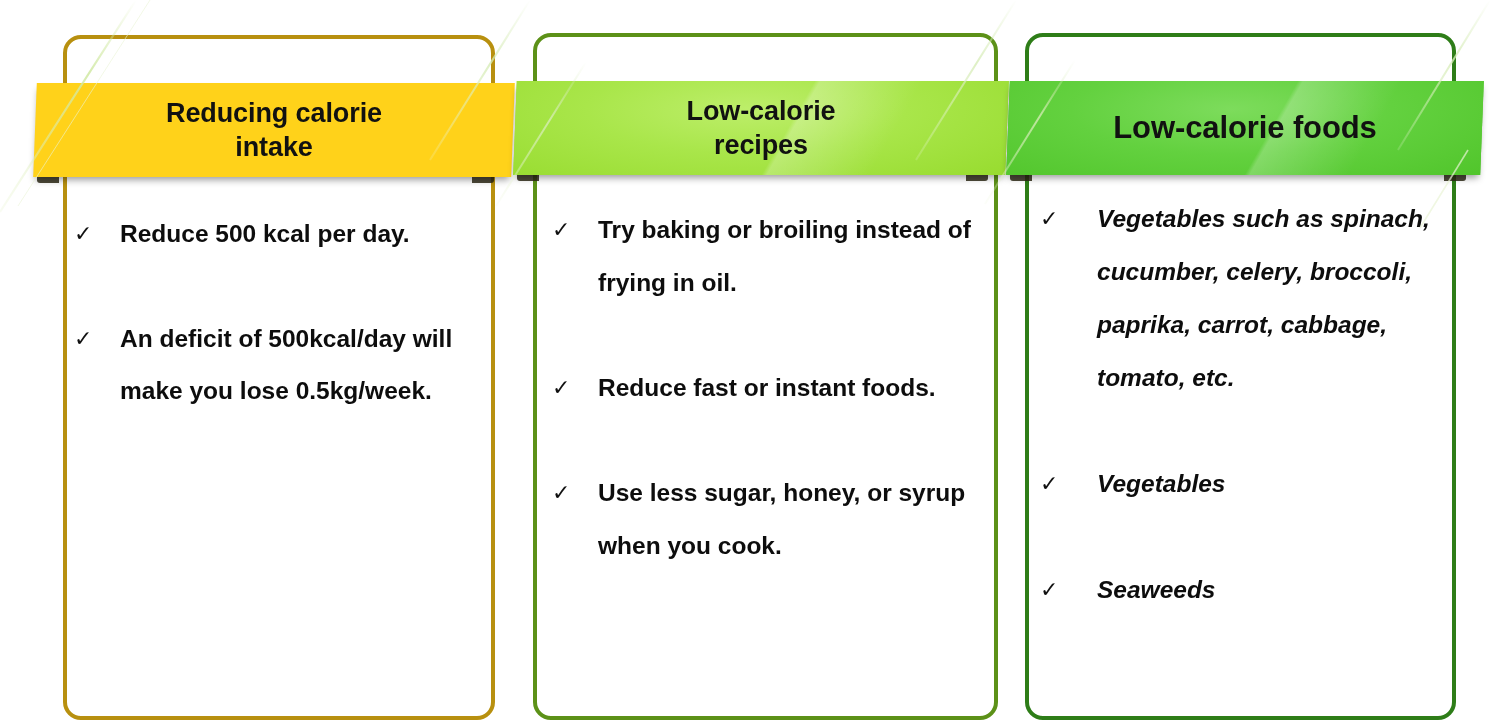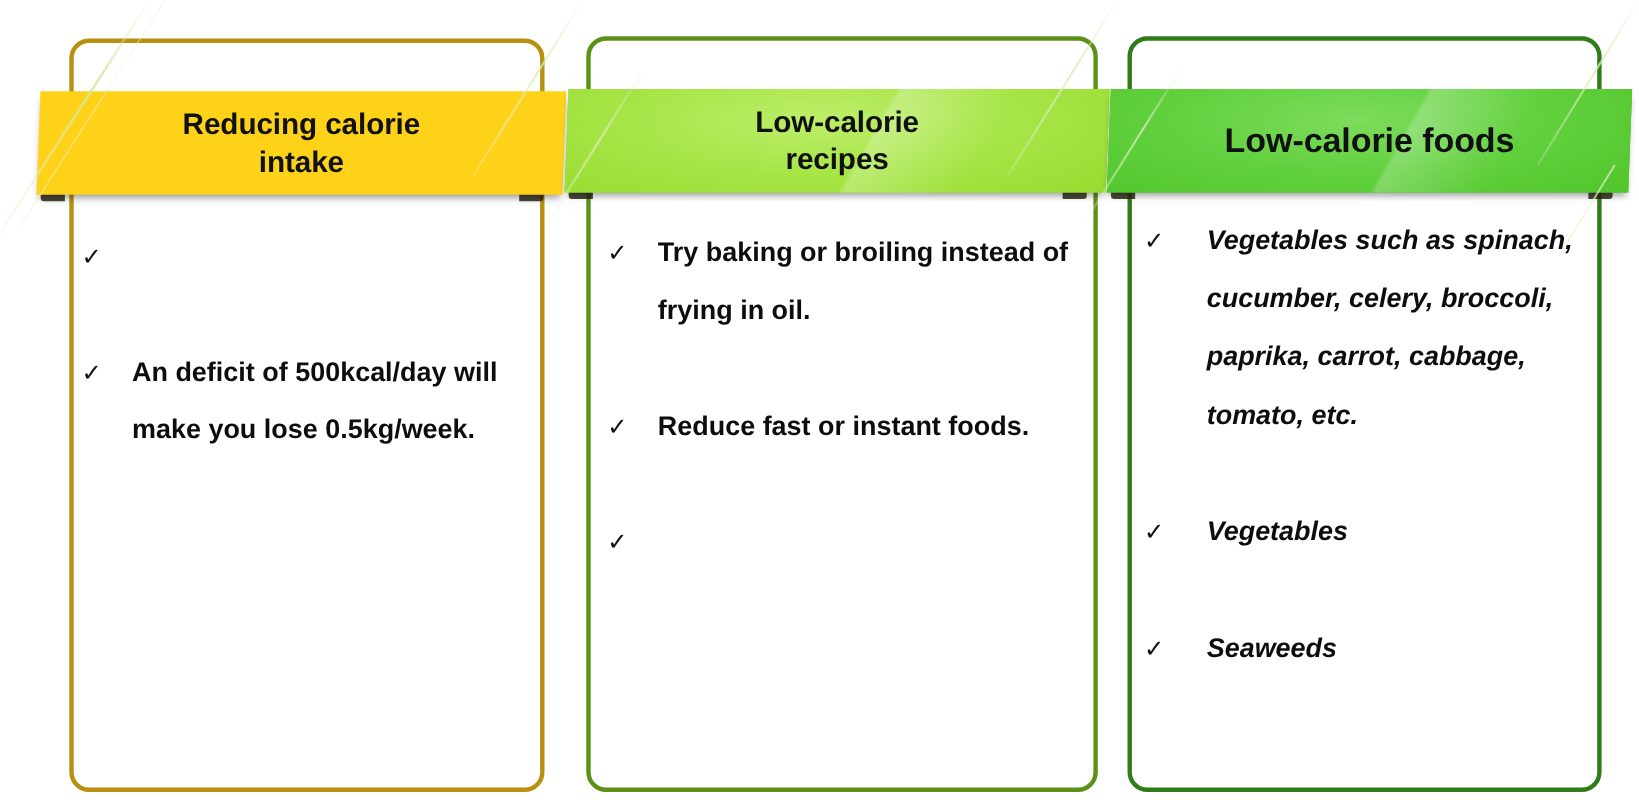--- a/index.html
+++ b/index.html
@@ -190,20 +190,21 @@
 
   <div class="banner-wrap b1">
     <div class="banner g1"></div>
     <div class="banner-title">Reducing calorie
 intake</div>
   </div>
 
   <div class="body l1">
     <div class="item">
       <span class="tick">✓</span>
+      <span class="text">Reduce 500 kcal per day.</span>
     </div>
     <div class="item">
       <span class="tick">✓</span>
       <span class="text">An deficit of 500kcal/day will make you lose 0.5kg/week.</span>
     </div>
   </div>
 
   <div class="card c2" style="--frame2:#5c9118"></div>
 
   <div class="notch left" style="left:517px; top:168px;"></div>
@@ -219,20 +220,21 @@
     <div class="item">
       <span class="tick">✓</span>
       <span class="text">Try baking or broiling instead of frying in oil.</span>
     </div>
     <div class="item">
       <span class="tick">✓</span>
       <span class="text">Reduce fast or instant foods.</span>
     </div>
     <div class="item">
       <span class="tick">✓</span>
+      <span class="text">Use less sugar, honey, or syrup when you cook.</span>
     </div>
   </div>
 
   <div class="card c3" style="--frame3:#2e7d18"></div>
 
   <div class="notch left" style="left:1010px; top:168px;"></div>
   <div class="notch right" style="left:1444px; top:168px;"></div>
 
   <div class="banner-wrap b3">
     <div class="banner g3"></div>

